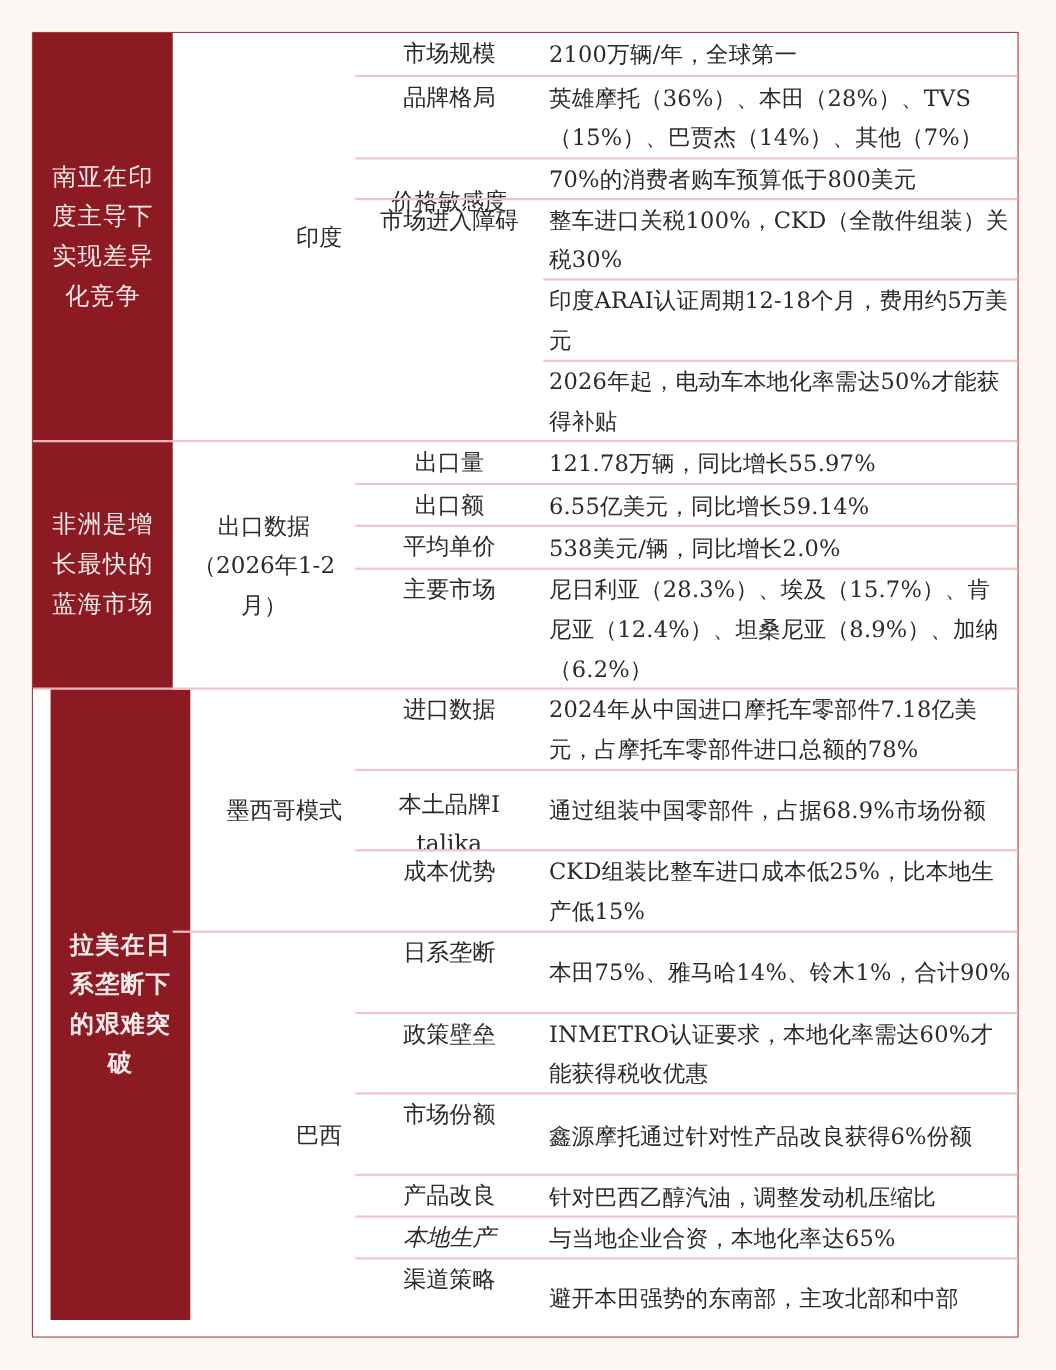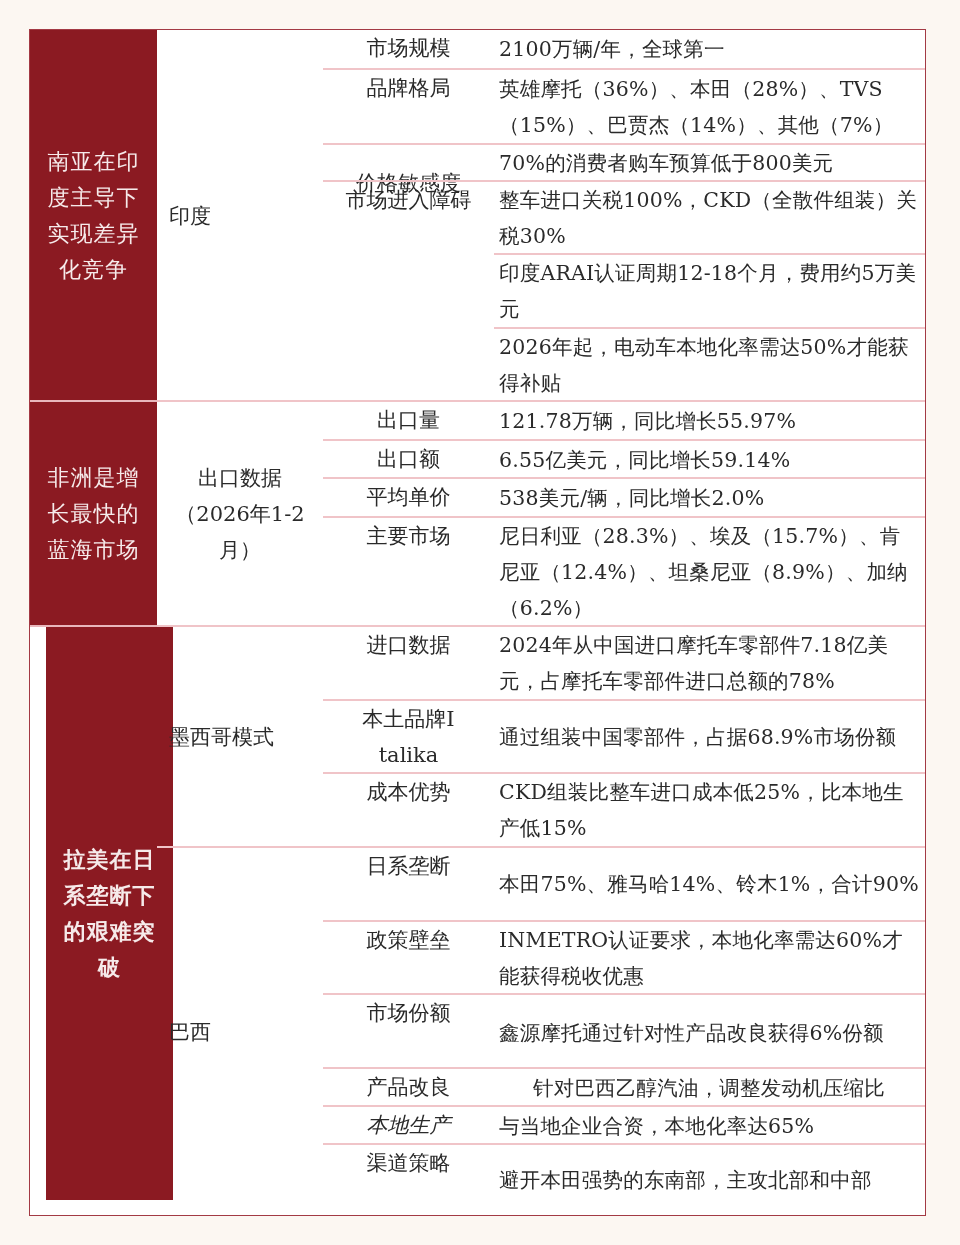--- a/index.html
+++ b/index.html
@@ -26,21 +26,21 @@
     display: flex; align-items: center; justify-content: center;
     text-align: center;
     font-family: "DejaVu Sans", "Liberation Sans", sans-serif;
     font-size: 22px; line-height: 36px;
     letter-spacing: 1px;
     padding: 0 14px;
   }
   .sec span { display: block; width: 98px; word-break: break-all; }
   .sec-div { background: #e8b7bc; height: 2px; }
   .c2 {
-    display: flex; align-items: center; justify-content: flex-start;
+    display: flex; align-items: center; justify-content: flex-end;
     text-align: center;
     font-size: 21px; line-height: 36px;
     padding: 0 12px;
   }
   .c3 {
     display: flex; justify-content: center;
     text-align: center;
     font-size: 21px; line-height: 36px;
   }
   .c4 {
@@ -157,21 +157,21 @@
     </div>
 
   <div class="abs c3" style="left:293px;top:597px;width:171px;height:53px;">
       <span>进口数据</span>
     </div>
   <div class="abs c4" style="left:464px;top:597px;width:431px;height:72px;">
       <span>2024年从中国进口摩托车零部件7.18亿美元，占摩托车零部件进口总额的78%</span>
     </div>
   <div class="abs sline" style="left:293px;top:669px;width:602px;"></div>
 
-  <div class="abs c3" style="left:293px;top:671px;width:171px;height:72px;padding:0 38px;">
+  <div class="abs c3" style="left:293px;top:671px;width:171px;height:72px;padding:12px 38px;">
       <span style="word-break:break-all;">本土品牌Italika</span>
     </div>
   <div class="abs c4" style="left:464px;top:671px;width:431px;height:72px;">
       <span>通过组装中国零部件，占据68.9%市场份额</span>
     </div>
   <div class="abs sline" style="left:293px;top:742px;width:602px;"></div>
 
   <div class="abs c3" style="left:293px;top:744px;width:171px;height:72px;">
       <span>成本优势</span>
     </div>
@@ -199,21 +199,21 @@
       <span>市场份额</span>
     </div>
   <div class="abs c4" style="left:464px;top:965px;width:431px;height:76px;">
       <span>鑫源摩托通过针对性产品改良获得6%份额</span>
     </div>
   <div class="abs sline" style="left:293px;top:1037px;width:602px;"></div>
 
   <div class="abs c3" style="left:293px;top:1039px;width:171px;height:37px;">
       <span>产品改良</span>
     </div>
-  <div class="abs c4" style="left:464px;top:1039px;width:431px;height:37px;justify-content:center;">
+  <div class="abs c4" style="left:464px;top:1039px;width:431px;height:37px;">
       <span>针对巴西乙醇汽油，调整发动机压缩比</span>
     </div>
   <div class="abs sline" style="left:293px;top:1075px;width:602px;"></div>
 
   <div class="abs c3" style="left:293px;top:1077px;width:171px;height:37px;font-style:italic;">
       <span>本地生产</span>
     </div>
   <div class="abs c4" style="left:464px;top:1077px;width:431px;height:37px;">
       <span>与当地企业合资，本地化率达65%</span>
     </div>

